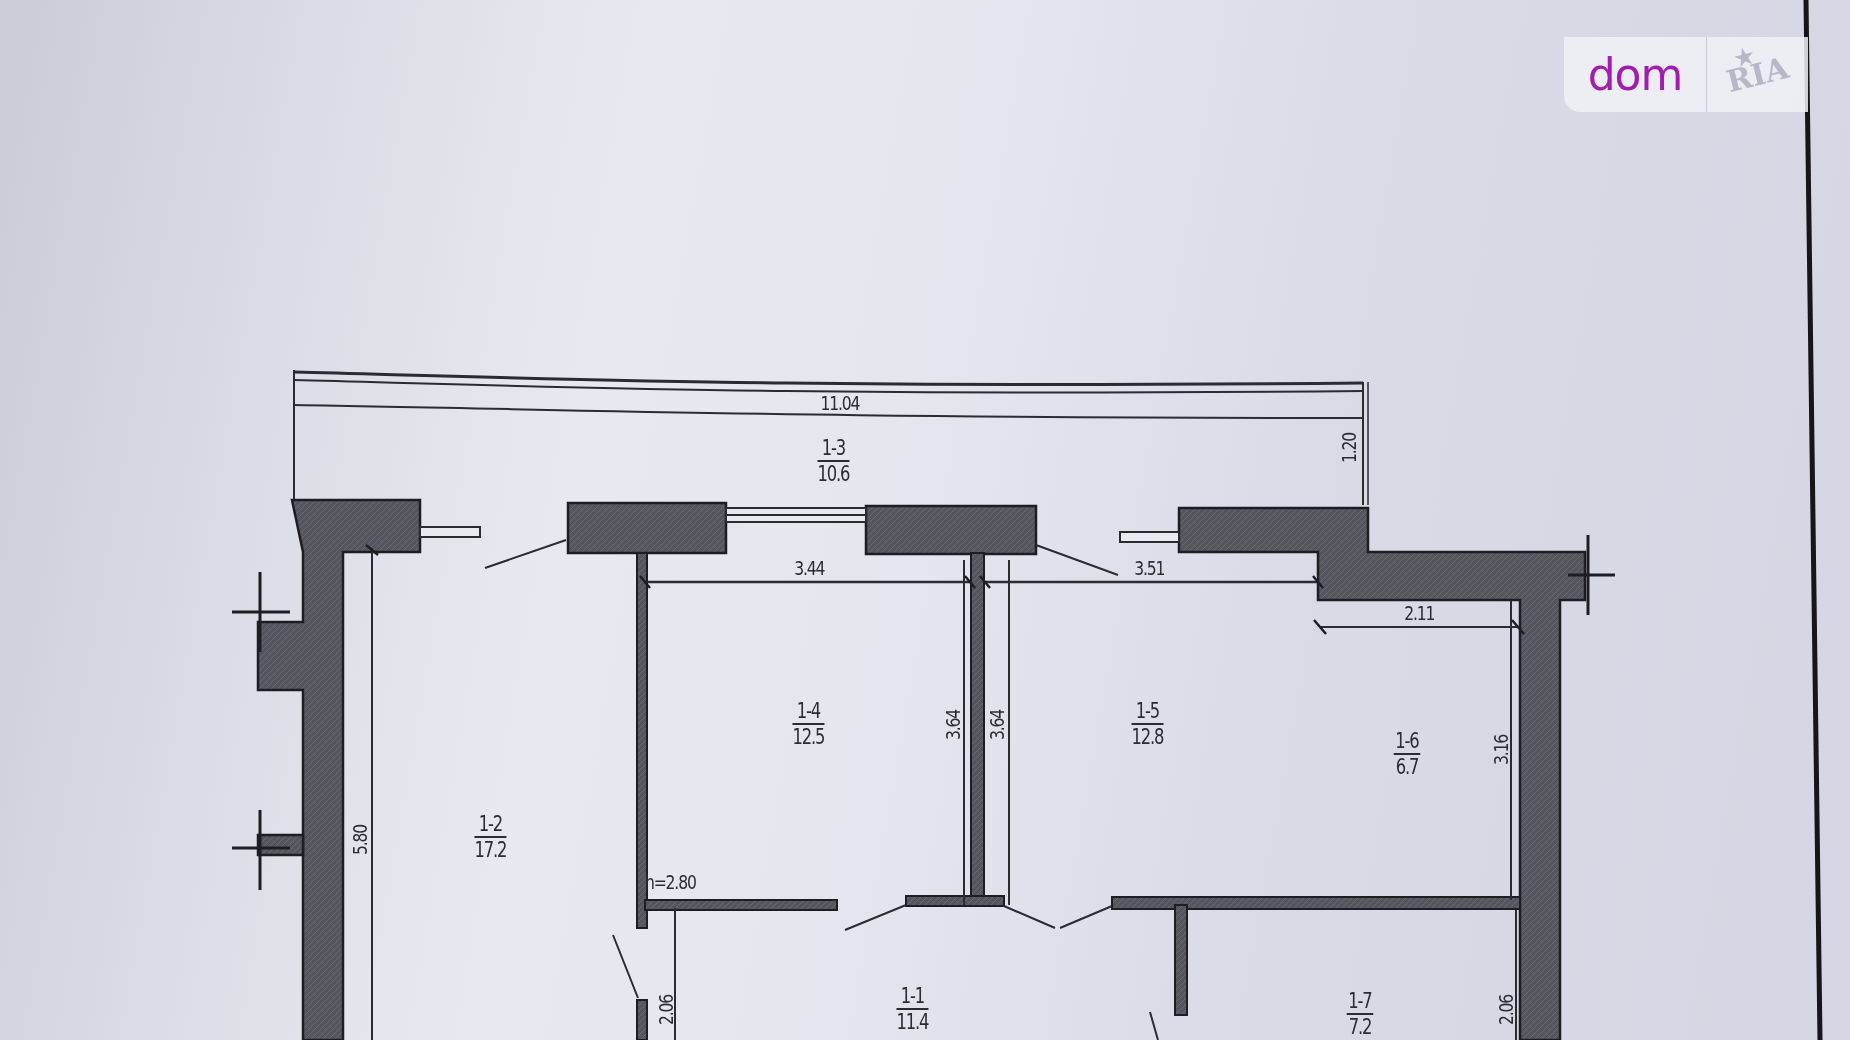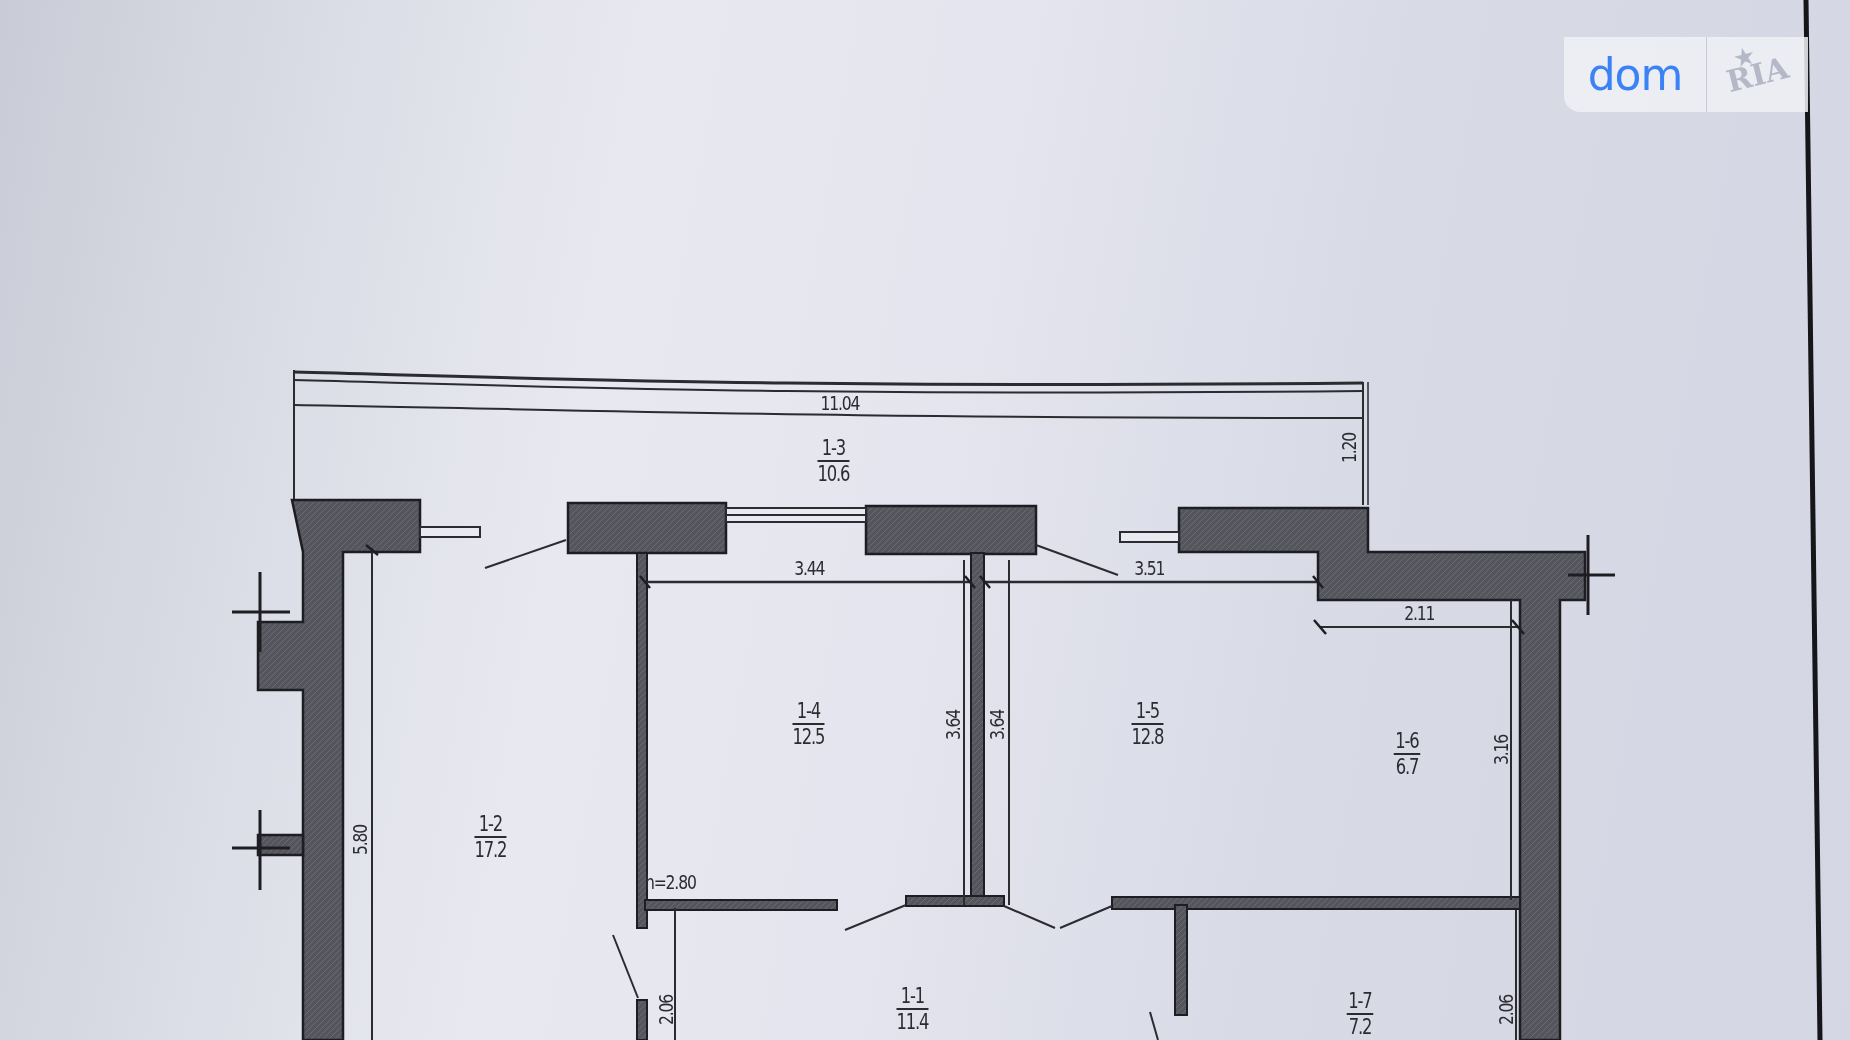--- a/index.html
+++ b/index.html
@@ -17,21 +17,21 @@
     .room { position: absolute; text-align: center; color: #2b2b30; font-family: "DejaVu Sans", sans-serif;
       font-size: 21px; letter-spacing: -1.5px; line-height: 1.05; transform: scaleX(0.78); }
     .room .id { display: block; border-bottom: 2px solid #2b2b30; padding: 0 2px 1px; }
     .room .area { display: block; padding-top: 1px; }
     .vert { transform: rotate(-90deg) scaleX(0.78); }
     .logo {
       position: absolute; left: 1564px; top: 37px; width: 244px; height: 75px;
       background: rgba(240,241,246,0.85); border-radius: 0 0 0 16px; display: flex; align-items: center;
     }
     .logo .dom { width: 142px; text-align: center; font-family: "DejaVu Sans", sans-serif; font-size: 44px;
-      color: #3b82f6; letter-spacing: -1px; }
+      color: #a21caf; letter-spacing: -1px; }
     .logo .sep { width: 1px; height: 75px; background: #c8cad5; }
     .logo .ria { flex: 1; text-align: center; font-family: "DejaVu Serif", serif; font-weight: bold; font-size: 30px;
       color: #b5b8c6; transform: rotate(-14deg); position: relative; }
     .logo .star { position: absolute; left: 32px; top: -16px; font-size: 22px; color: #b5b8c6; }
   </style>
 </head>
 <body>
 
 <svg class="plan" viewBox="0 0 1850 1040" xmlns="http://www.w3.org/2000/svg">
   <defs>

